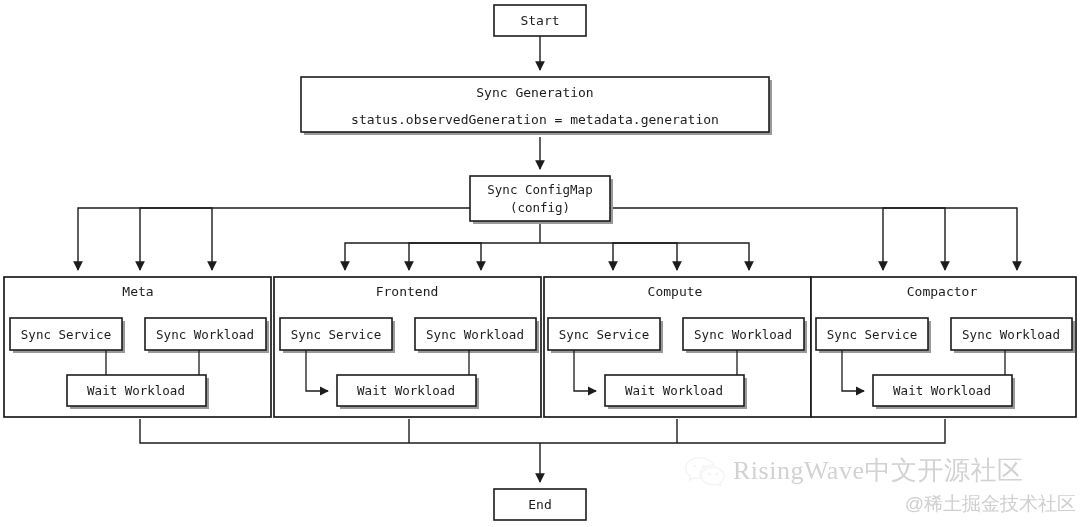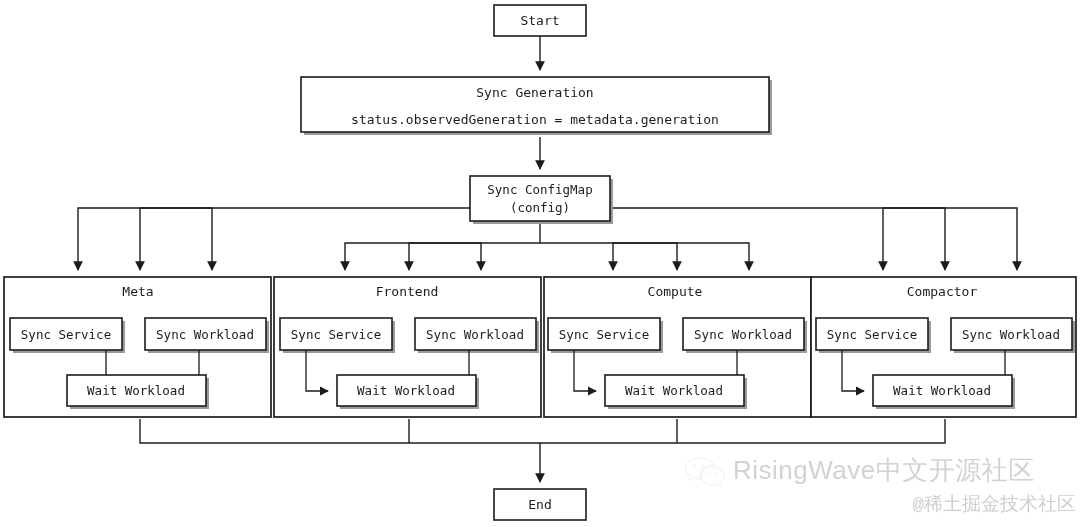--- a/index.html
+++ b/index.html
@@ -27,26 +27,26 @@
   
   #watermark{
     position:absolute;left:676px;top:451px;width:404px;height:76px;
     pointer-events:none;user-select:none;
   }
   #wm-main{
     position:absolute;left:8px;top:2px;display:flex;align-items:center;gap:7px;
   }
   #wm-logo{width:42px;height:32px;opacity:.30;}
   #wm-text{
-    font-family:Liberation Sans, sans-serif;
+    font-family:Liberation Serif, serif;
     font-size:26px;color:#d2d2d2;letter-spacing:.5px;white-space:nowrap;
   }
   #wm-sub{
     position:absolute;right:4px;top:40px;
-    font-family:Liberation Mono, monospace;
+    font-family:Liberation Sans, sans-serif;
     font-size:19px;color:#cfcfcf;white-space:nowrap;margin-left:8px;
   }
 </style>
 </head>
 <body>
 
 <div id="stage">
 
   <svg id="diagram" viewBox="0 0 1080 527">
     <defs>

